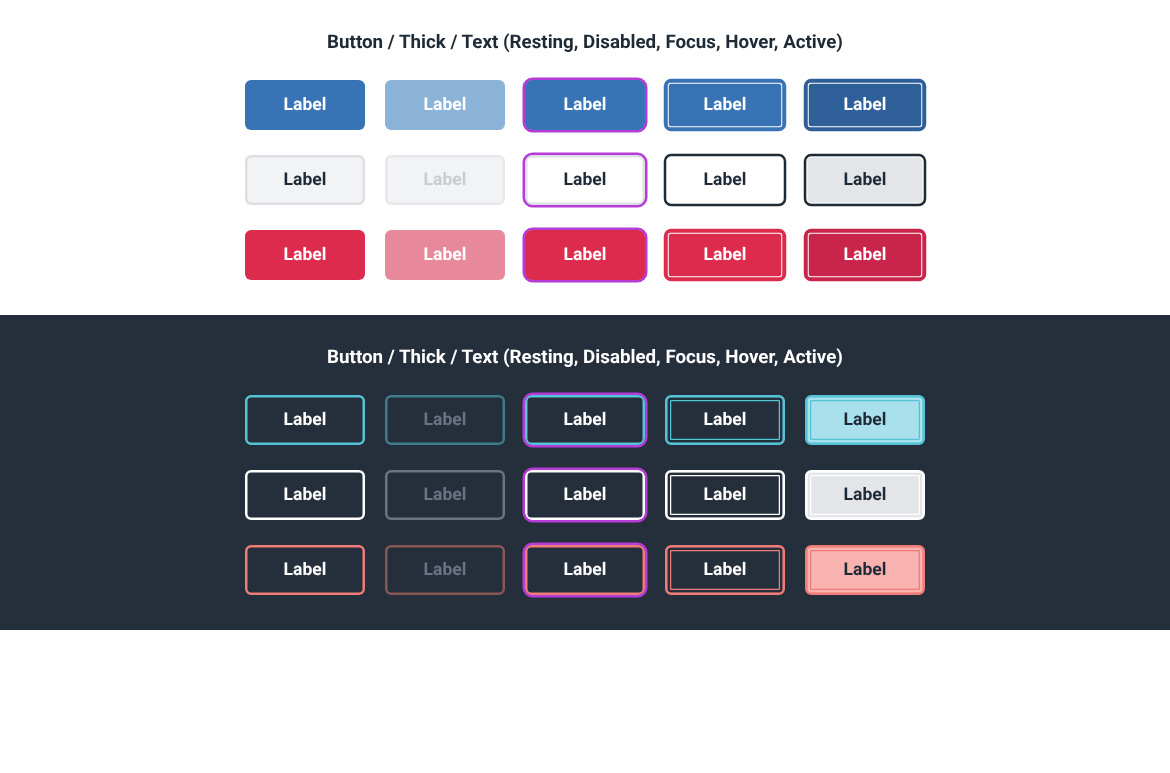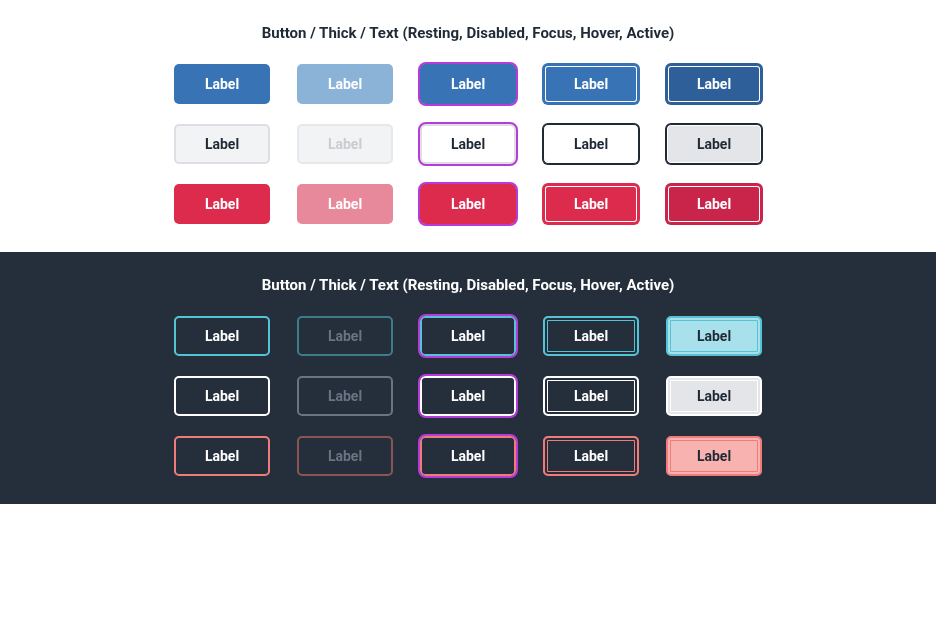--- a/index.html
+++ b/index.html
@@ -20,21 +20,21 @@
   .title {
     font-size: 15px;
     font-weight: 700;
     margin-bottom: 22px;
     text-align: center;
   }
   .grid {
     display: grid;
     grid-template-columns: repeat(5, 96px);
     grid-auto-rows: 40px;
-    gap: 20px 27px;
+    gap: 20px 16px;
     text-align: right;
   }
   .btn {
     display: flex;
     align-items: center;
     justify-content: center;
     border-radius: 5px;
     font-size: 14px;
     font-weight: 700;
     position: relative;

